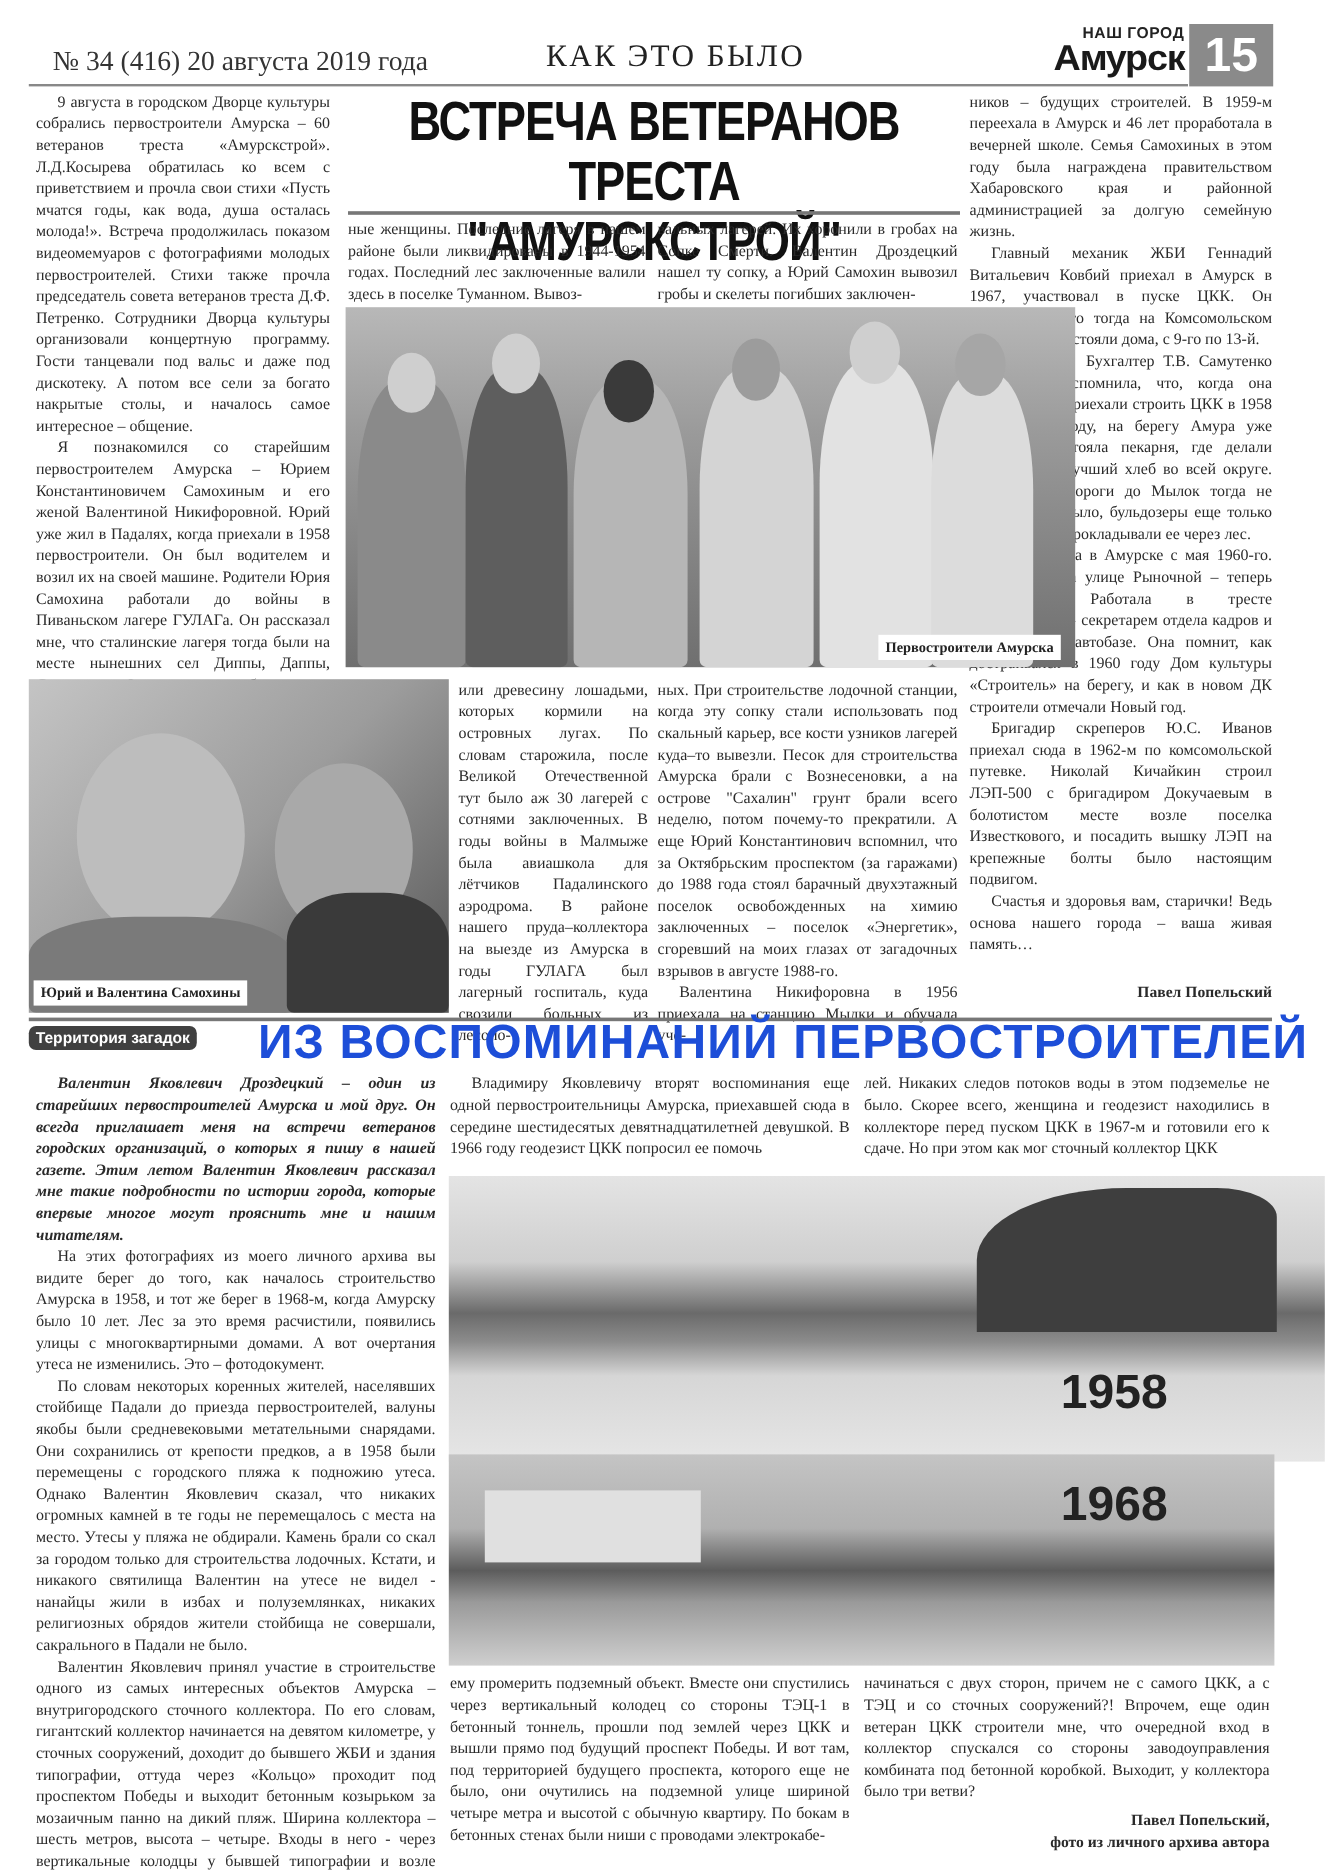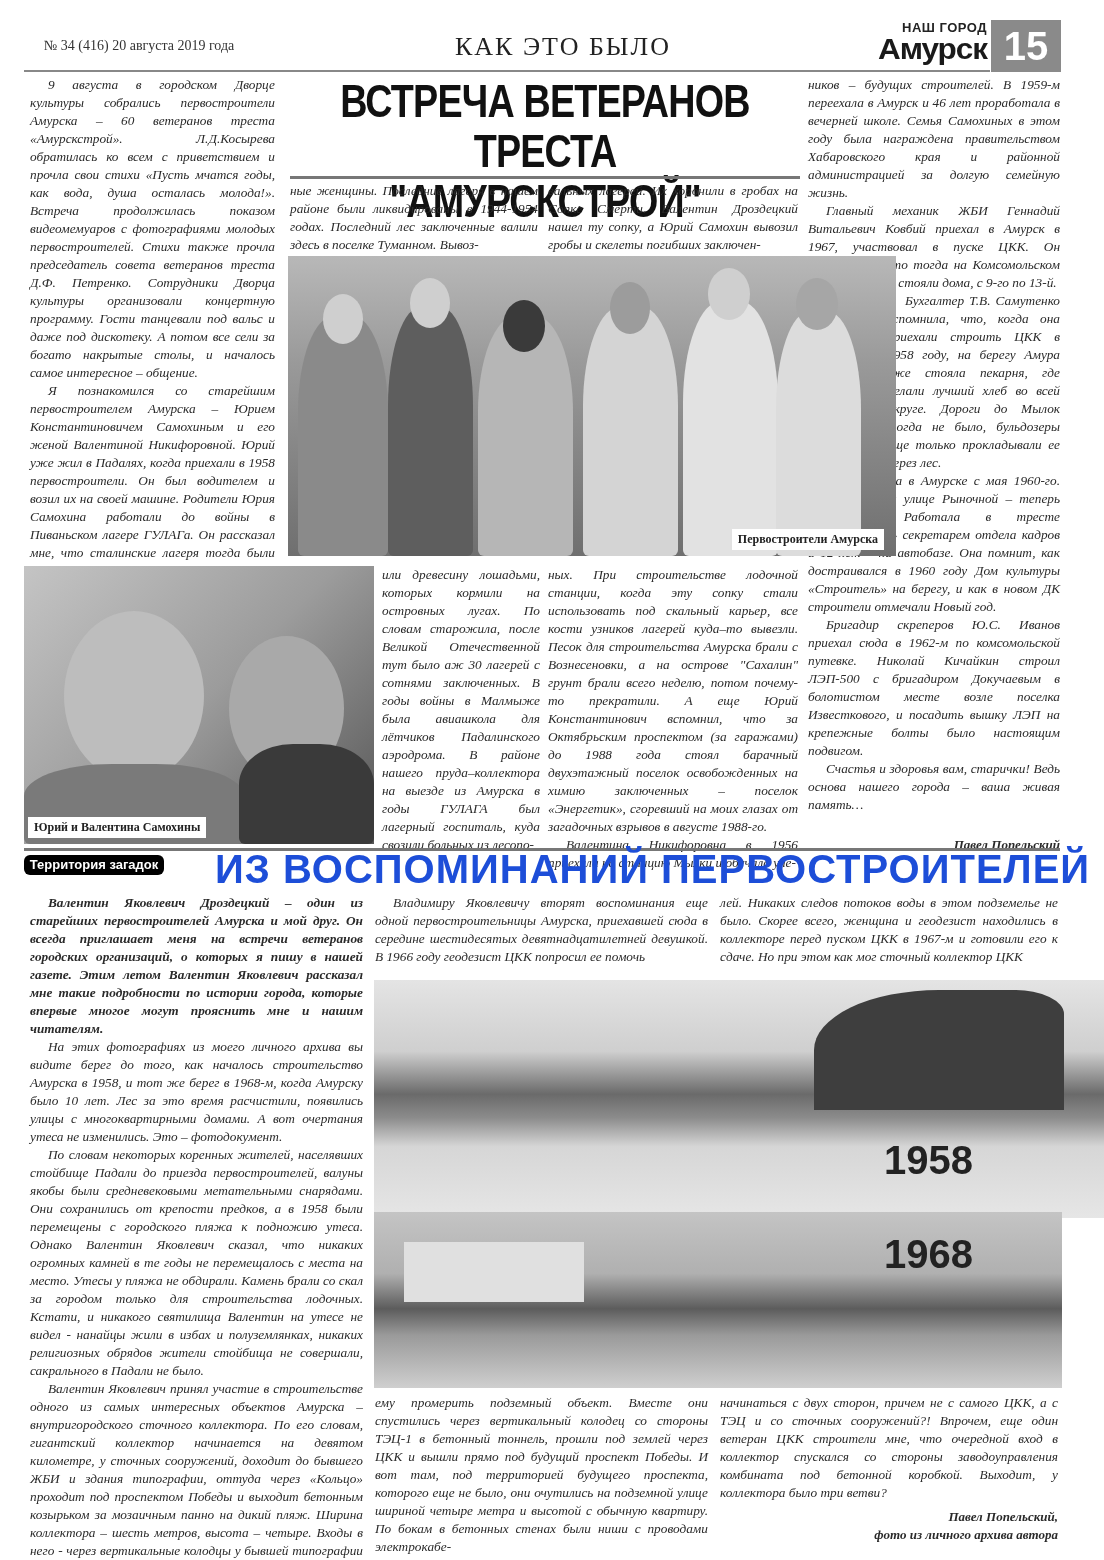--- a/index.html
+++ b/index.html
@@ -1,33 +1,33 @@
 <!DOCTYPE html>
 <html><head>
 <meta charset="utf-8">
 <style>
   html,body{margin:0;padding:0;background:#fff;}
   body{width:1104px;height:1560px;position:relative;overflow:hidden;font-family:"Liberation Serif","DejaVu Serif",serif;color:#2a2a2a;}
   .abs{position:absolute;}
-  .hdr-issue{left:44px;top:38px;font-size:14px;color:#333;}
+  .hdr-issue{left:44px;top:38px;font-size:23px;color:#333;}
   .hdr-section{left:455px;top:32px;font-size:26px;letter-spacing:2px;color:#222;}
   .logo{left:878px;top:18px;width:110px;height:52px;}
   .logo .small{position:absolute;left:24px;top:2px;font-family:"Liberation Sans","DejaVu Sans",sans-serif;font-weight:bold;font-size:13px;color:#222;letter-spacing:0.5px;}
   .logo .big{position:absolute;left:0;top:14px;font-family:"Liberation Sans","DejaVu Sans",sans-serif;font-weight:bold;font-size:30px;color:#1a1a1a;letter-spacing:-1px;transform:scaleX(1.05);transform-origin:left;}
   .pagenum{left:991px;top:20px;width:70px;height:52px;background:#8a8a8a;color:#fff;font-family:"Liberation Sans","DejaVu Sans",sans-serif;font-weight:bold;font-size:40px;text-align:center;line-height:52px;}
   .rule{height:2px;background:#888;}
   .col{font-size:13.3px;line-height:18px;text-align:justify;hyphens:auto;}
-  .col p{margin:0;text-indent:18px;font-style:italic;}
+  .col p{margin:0;text-indent:18px;}
   .col p.noindent{text-indent:0;}
   .headline1{left:290px;top:76px;width:510px;text-align:center;font-family:"Liberation Sans","DejaVu Sans",sans-serif;font-weight:bold;font-size:46px;line-height:50px;color:#111;transform:scaleX(0.82);transform-origin:center top;letter-spacing:-1px;}
   .photo{background:linear-gradient(180deg,#a7a7a7 0%,#8e8e8e 40%,#6c6c6c 100%);overflow:hidden;}
   .caption{background:#fff;font-weight:bold;font-size:12px;padding:3px 6px;color:#222;position:absolute;}
   .person{position:absolute;bottom:0;border-radius:40% 40% 6px 6px;}
   .head{position:absolute;border-radius:50%;background:#cfcfcf;}
-  .tag{left:24px;top:855px;width:140px;height:20px;background:#000000;border-radius:6px;color:#fff;font-family:"Liberation Sans","DejaVu Sans",sans-serif;font-weight:bold;font-size:13px;line-height:20px;text-align:center;}
+  .tag{left:24px;top:855px;width:140px;height:20px;background:#404040;border-radius:6px;color:#fff;font-family:"Liberation Sans","DejaVu Sans",sans-serif;font-weight:bold;font-size:13px;line-height:20px;text-align:center;}
   .headline2{left:215px;top:846px;font-family:"Liberation Sans","DejaVu Sans",sans-serif;font-weight:900;font-size:40px;line-height:46px;color:#1d4ed8;letter-spacing:1px;white-space:nowrap;}
   .lead{font-style:italic;font-weight:bold;}
   .yearlabel{position:absolute;font-family:"Liberation Sans","DejaVu Sans",sans-serif;font-weight:bold;font-size:40px;color:#222;}
   .sig{text-align:right;font-weight:bold;font-size:13px;}
 </style>
 </head>
 <body>
 
 <div class="abs hdr-issue">№ 34 (416) 20 августа 2019 года</div>
 <div class="abs hdr-section">КАК ЭТО БЫЛО</div>

